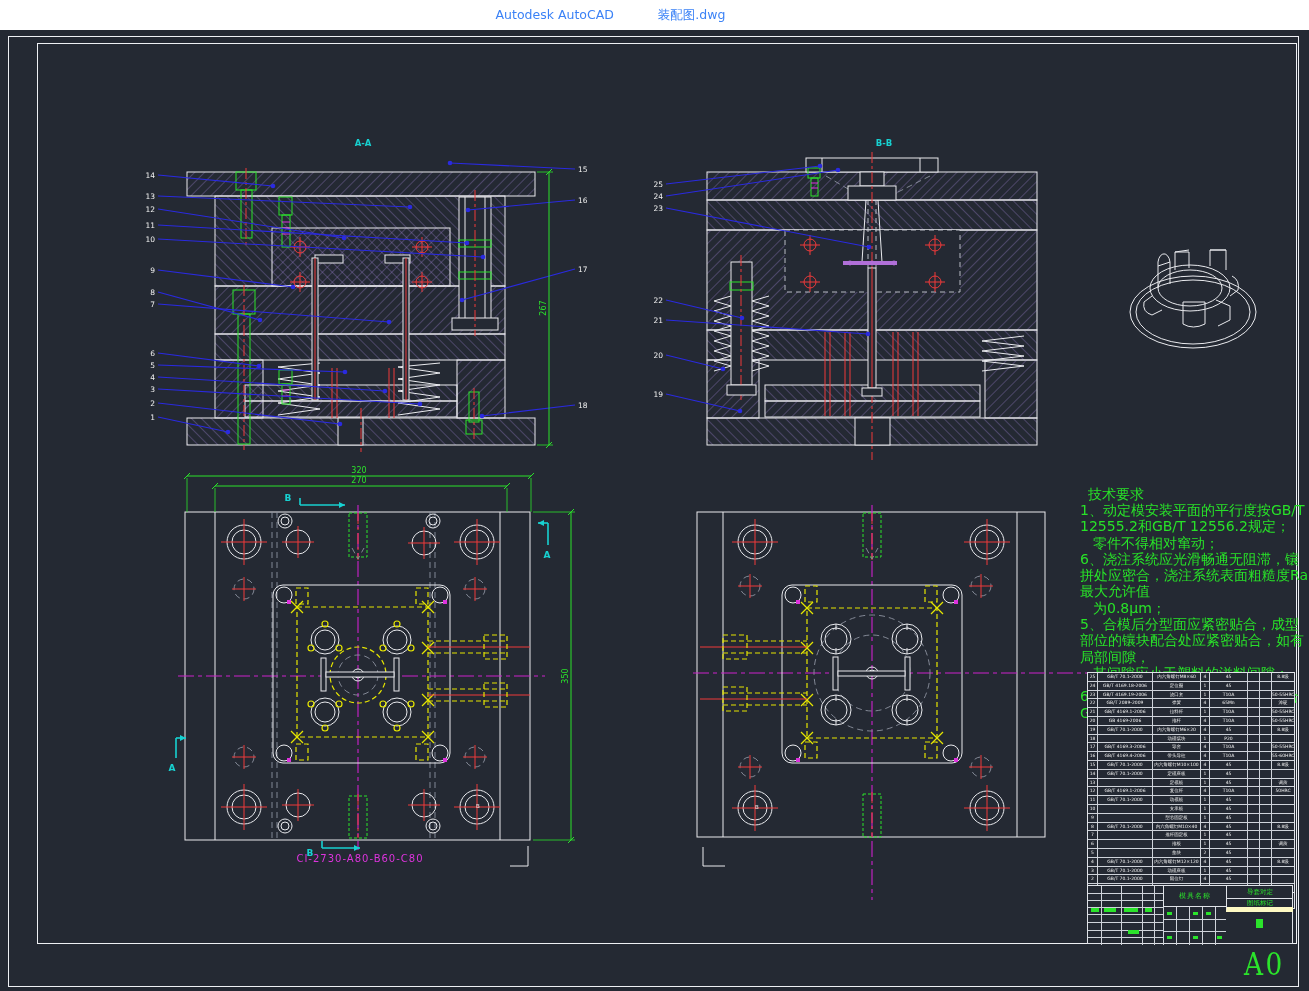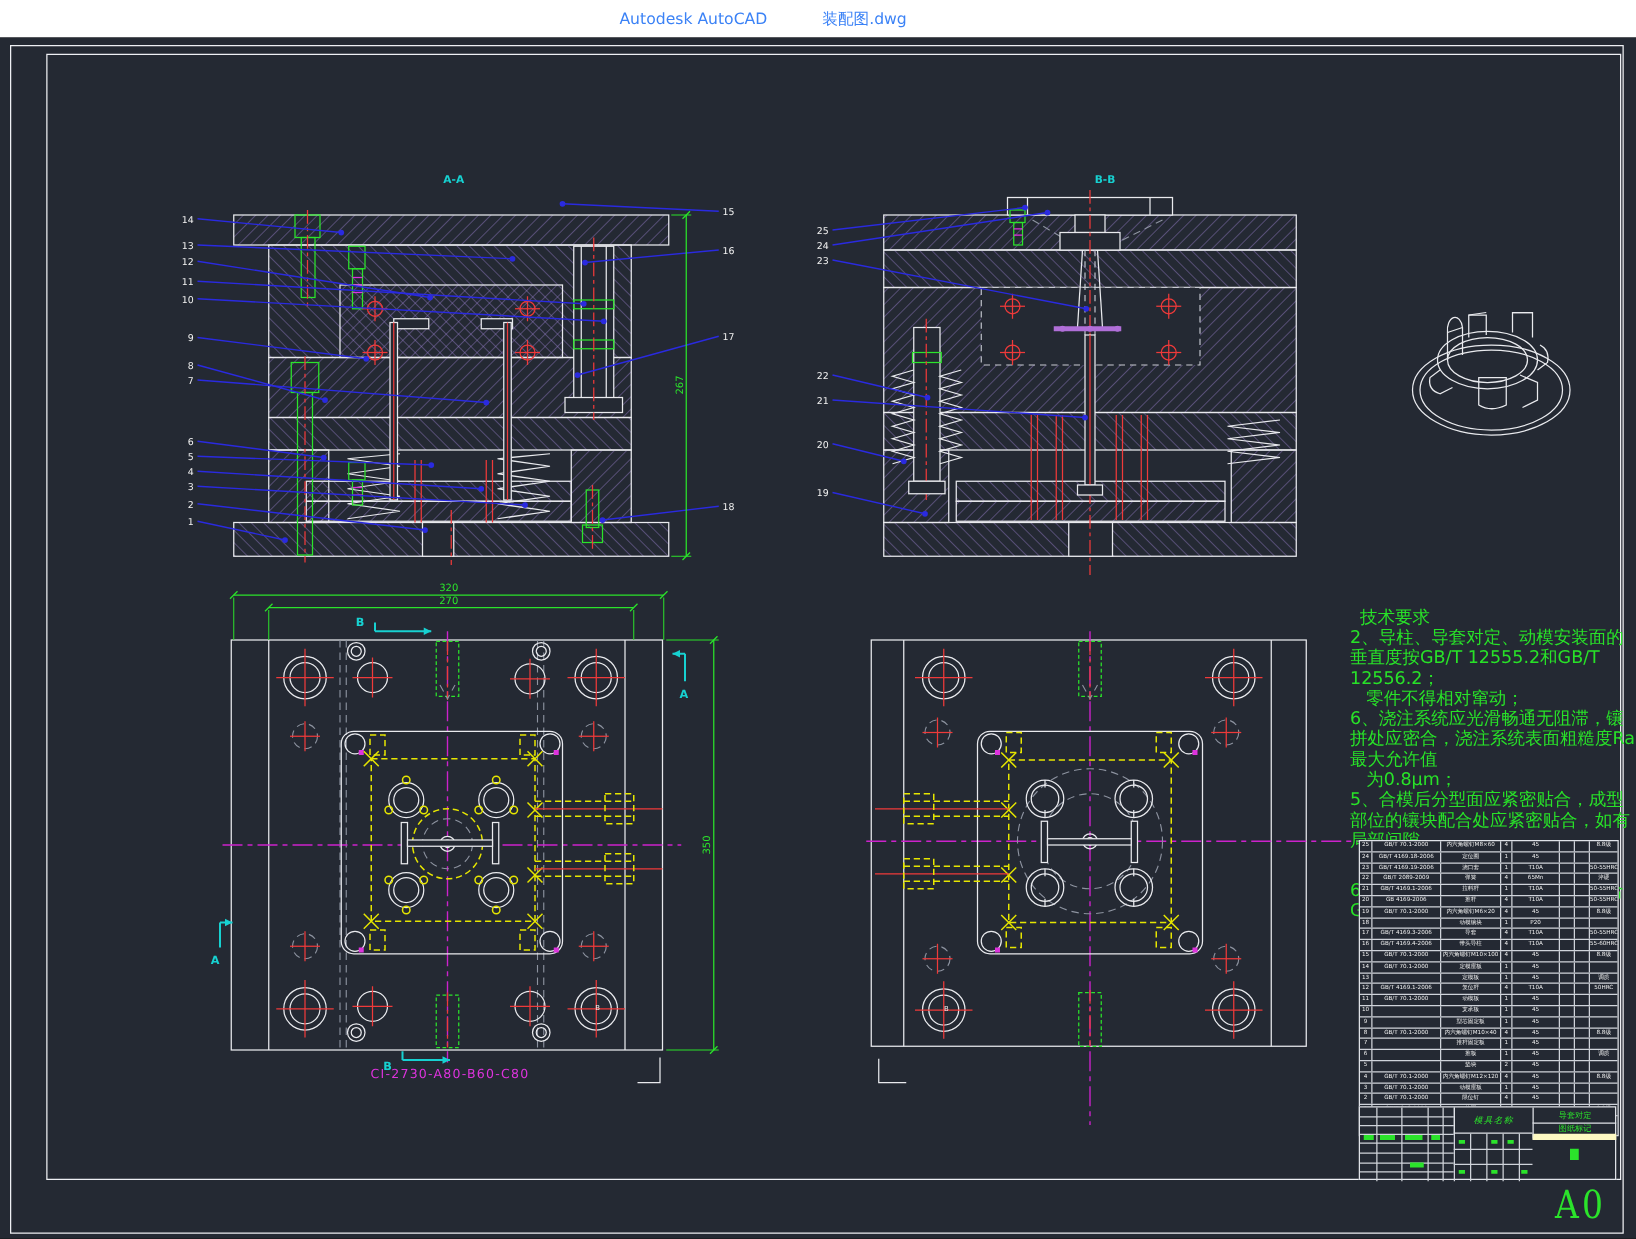--- a/index.html
+++ b/index.html
@@ -37,21 +37,21 @@
   .bom-row{display:grid;grid-template-columns:9px 55px 48px 9px 38px 12px 12px 23px;height:7.8px;border-top:0.5px solid #cfd3da;color:#f0f0f0;font-size:4.5px;line-height:7.6px;}
   .bom-row:first-child{border-top:none;}
   .bom-row div{overflow:hidden;white-space:nowrap;border-left:0.5px solid #cfd3da;text-align:center;}
   .bom-row div:first-child{border-left:none;}
   .bom-head{height:15px;font-size:5.5px;line-height:14px;border-top:1px solid #dfe2e8;}
   .bom-head .wt{line-height:6px;padding-top:1px;}
   
   .tblock{position:absolute;left:1087px;top:855px;width:206px;height:59px;border:1px solid #dfe2e8;box-sizing:border-box;background:#242933;}
   .tb-line{position:absolute;background:#cfd3da;}
   .tb-green{position:absolute;background:#2be32b;}
-  .tb-name{position:absolute;left:75px;top:0;width:63px;height:21px;border-left:1px solid #dfe2e8;border-bottom:1px solid #dfe2e8;box-sizing:border-box;color:#2be32b;font-size:7px;display:flex;align-items:center;justify-content:center;letter-spacing:1px;font-style:italic;}
+  .tb-name{position:absolute;left:75px;top:0;width:63px;height:21px;border-left:1px solid #dfe2e8;border-bottom:1px solid #dfe2e8;box-sizing:border-box;color:#2be32b;font-size:7px;display:flex;align-items:center;justify-content:center;letter-spacing:1px;}
   .tb-unit{position:absolute;left:138px;top:0;width:67px;height:13px;border-left:1px solid #dfe2e8;border-bottom:1px solid #dfe2e8;box-sizing:border-box;color:#2be32b;font-size:6.5px;display:flex;align-items:center;justify-content:center;}
   .tb-mark{position:absolute;left:138px;top:13px;width:67px;height:13px;border-left:1px solid #dfe2e8;border-bottom:5px solid #fef9c3;box-sizing:border-box;color:#2be32b;font-size:6.5px;display:flex;align-items:center;justify-content:center;}
   .tb-chip{position:absolute;left:168px;top:33px;width:7px;height:9px;background:#2be32b;}
   .sheet-size{position:absolute;left:1244px;top:916px;color:#2be32b;font-size:31px;font-family:"DejaVu Serif",serif;letter-spacing:3px;transform:scaleX(.85);transform-origin:left;}
 </style>
 </head>
 <body>
 
 <div id="root">
   <div class="titlebar">
@@ -642,21 +642,21 @@
           <text x="172" y="771" fill="#17d1d1" font-size="9" font-weight="bold" text-anchor="middle">A</text>
           <text x="360" y="862" fill="#dd33dd" font-size="10" text-anchor="middle" letter-spacing="1">CI-2730-A80-B60-C80</text>
           <text x="478" y="808" fill="#f0f0f0" font-size="5.5" text-anchor="middle">B</text>
           <text x="757" y="809" fill="#f0f0f0" font-size="5.5" text-anchor="middle">B</text>
         </g>
     </svg>
 
     <div class="notes">
       <div class="nt">技术要求</div>
       <div id="notes-lines">
-          <div class="">2、导柱、导套对定、动模安装面的垂直度按GB/T 12555.2和GB/T 12556.2；</div>
+          <div class="">1、动定模安装平面的平行度按GB/T 12555.2和GB/T 12556.2规定；</div>
           <div class="i ">零件不得相对窜动；</div>
           <div class="">6、浇注系统应光滑畅通无阻滞，镶拼处应密合，浇注系统表面粗糙度Ra最大允许值</div>
           <div class="i ">为0.8μm；</div>
           <div class="">5、合模后分型面应紧密贴合，成型部位的镶块配合处应紧密贴合，如有局部间隙，</div>
           <div class="i ">其间隙应小于塑料的溢料间隙；</div>
           <div class="gap">6、模具上的各种标记刻制，应符合GB/T 825-1988的规定；</div>
         </div>
     </div>
 
     <div class="bom" id="bom">

